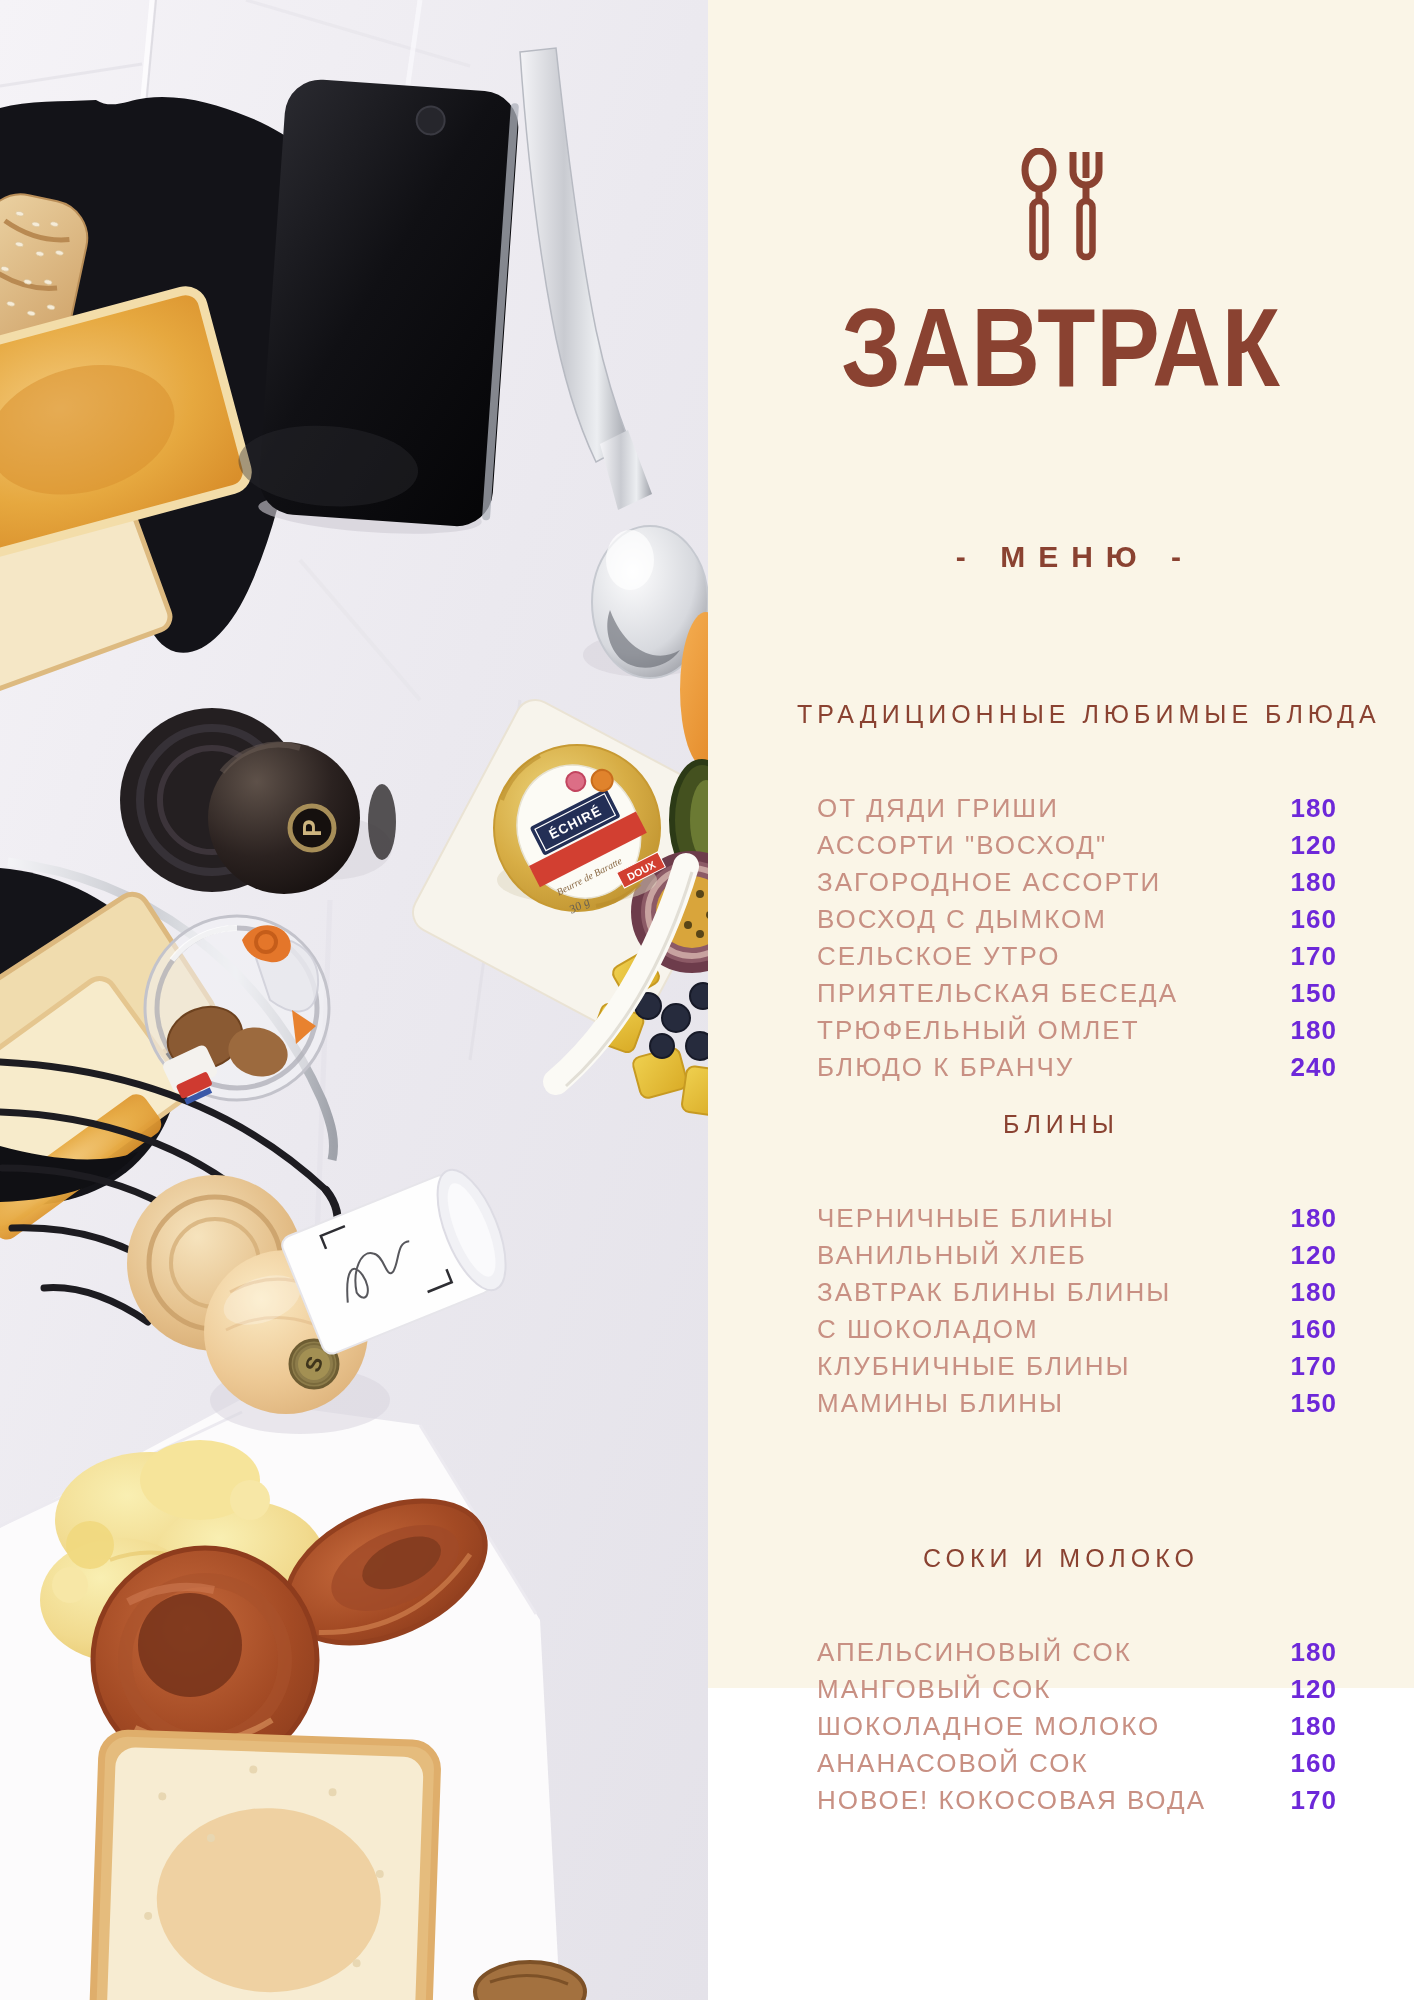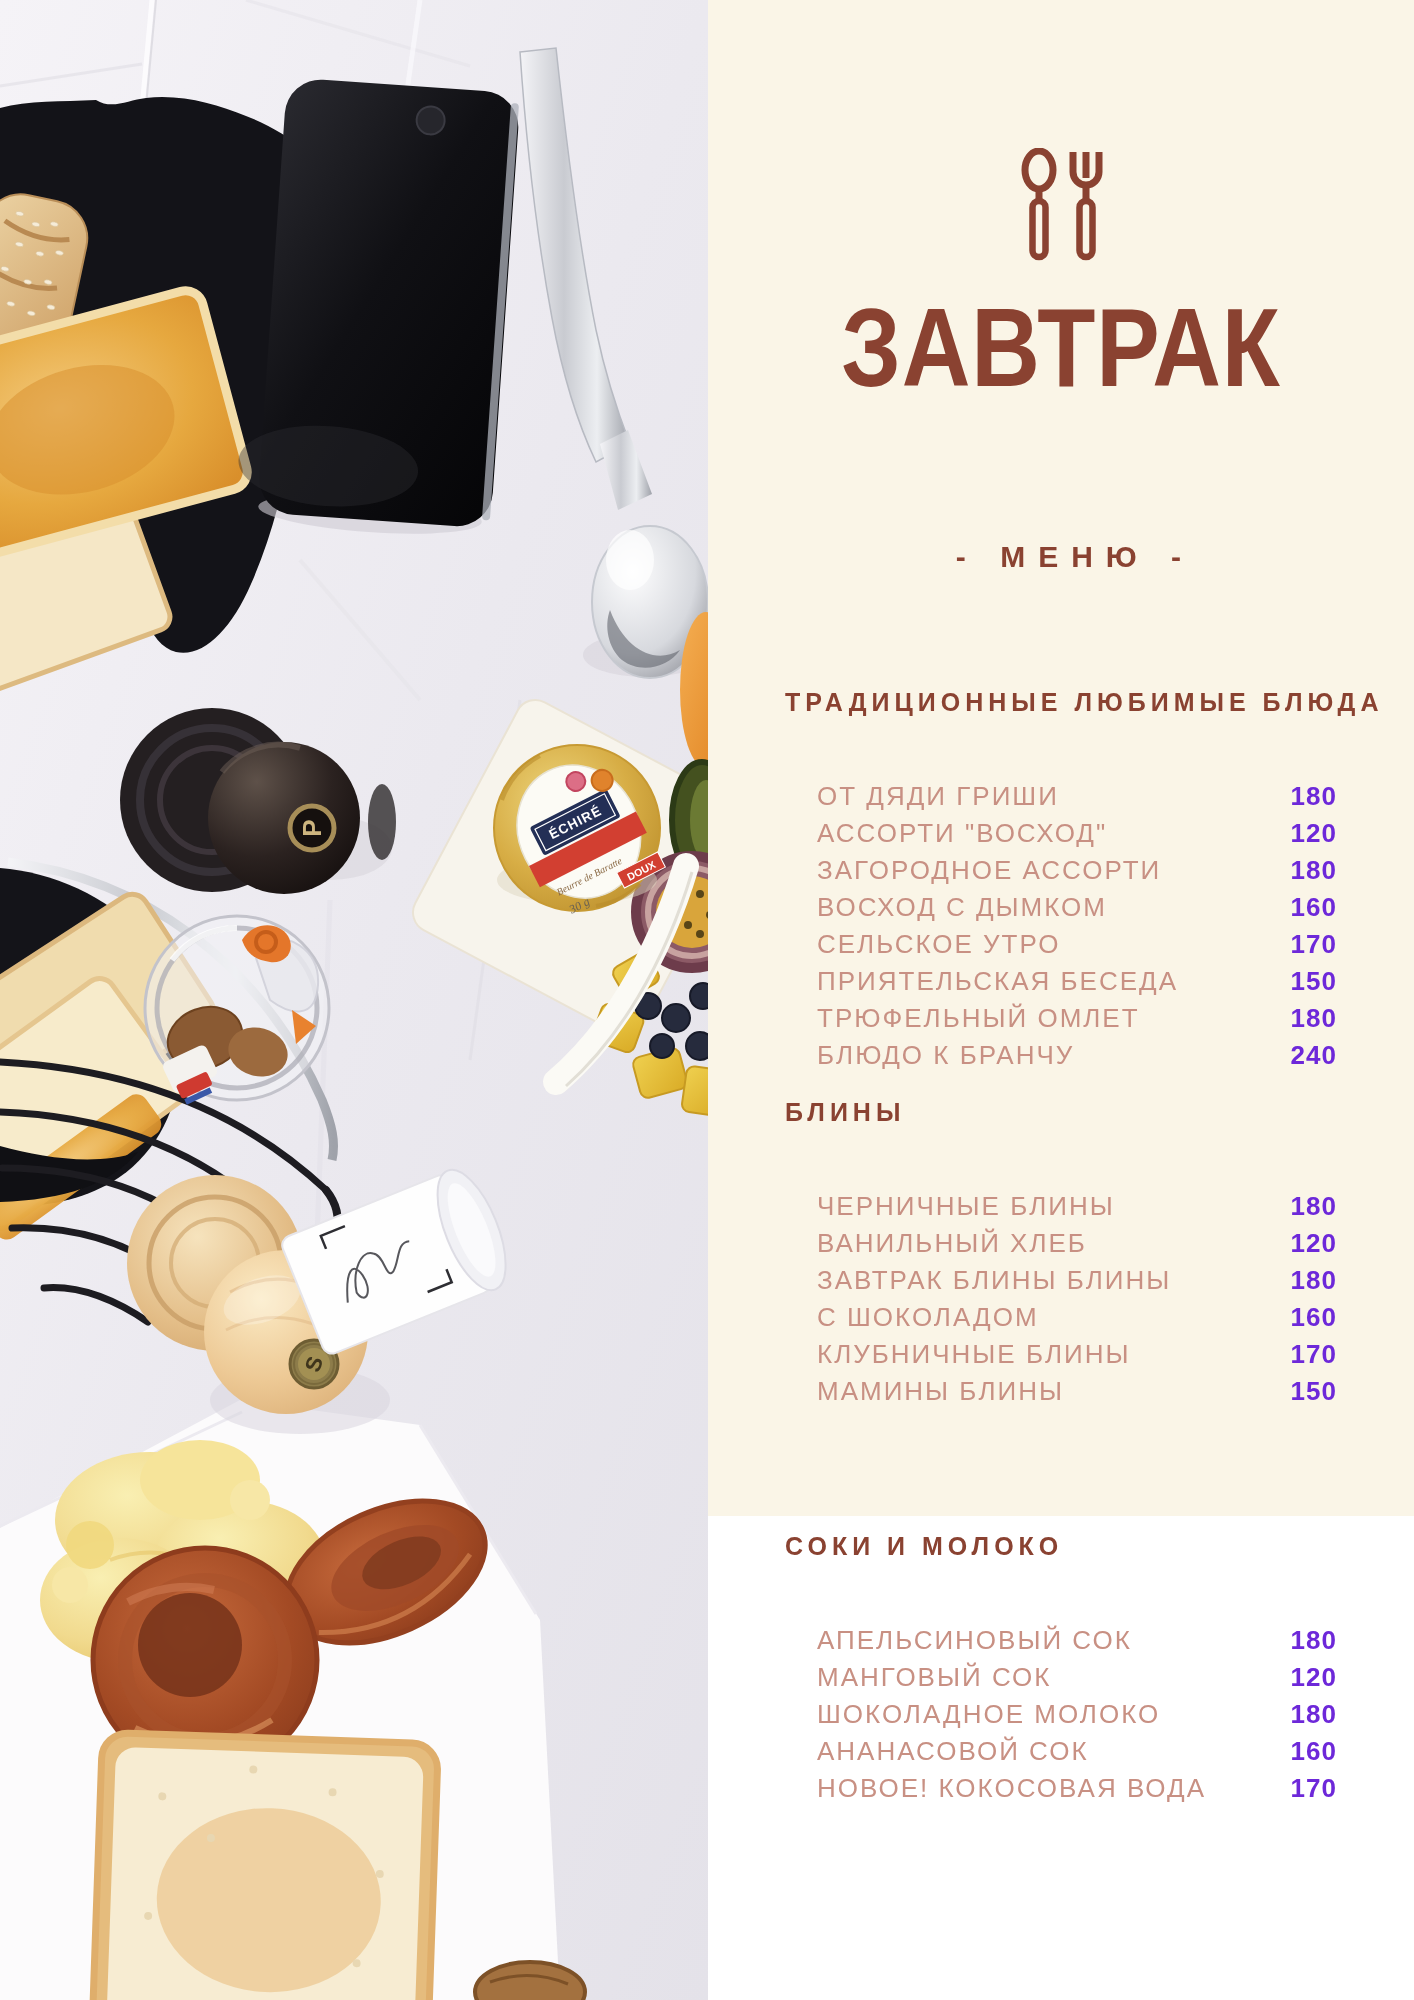--- a/index.html
+++ b/index.html
@@ -1,28 +1,28 @@
 <!DOCTYPE html>
 <html><head>
 <meta charset="utf-8">
 <style>
   html,body{margin:0;padding:0;}
   body{width:1414px;height:2000px;overflow:hidden;font-family:"Liberation Sans",sans-serif;background:#fff;position:relative;}
   .page{position:absolute;inset:0;width:1414px;height:2000px;}
   .photo{position:absolute;left:0;top:0;width:708px;height:2000px;overflow:hidden;}
   .photo svg{display:block;}
-  .menu{position:absolute;left:708px;top:0;width:706px;height:1516px;background:#FAF5E7;}
+  .menu{position:absolute;left:708px;top:0;width:706px;height:1688px;background:#FAF5E7;}
   .cutlery{position:absolute;top:148px;left:50%;transform:translateX(-50%);}
   .title{position:absolute;top:292px;left:0;width:100%;margin:0;text-align:center;
          font-size:112px;font-weight:700;line-height:1;color:#8A4231;
          transform:scaleX(.85);transform-origin:center;letter-spacing:1px;white-space:nowrap;}
   .subtitle{position:absolute;top:540px;left:0;width:100%;text-align:center;
          font-size:30px;font-weight:600;letter-spacing:13px;color:#8A4231;white-space:nowrap;margin-left:14px;}
   .section{position:absolute;left:77px;width:552px;}
-  .section h2{margin:0;text-align:left;font-size:25px;font-weight:700;letter-spacing:5px;color:#8A4231;white-space:nowrap;}
+  .section h2{margin:12px;text-align:center;font-size:25px;font-weight:400;letter-spacing:5px;color:#8A4231;white-space:nowrap;}
   .items{margin-top:64px;}
   .row{display:flex;justify-content:space-between;align-items:baseline;height:37px;}
   .dish{font-size:26px;letter-spacing:2px;color:#C89083;font-weight:400;white-space:nowrap;margin-left:32px;}
   .price{font-size:26px;letter-spacing:1px;color:#6d28d9;font-weight:700;}
   .s1{top:688px;} .s2{top:1098px;} .s3{top:1532px;}
 </style>
 </head>
 <body>
 
 <div class="page">

